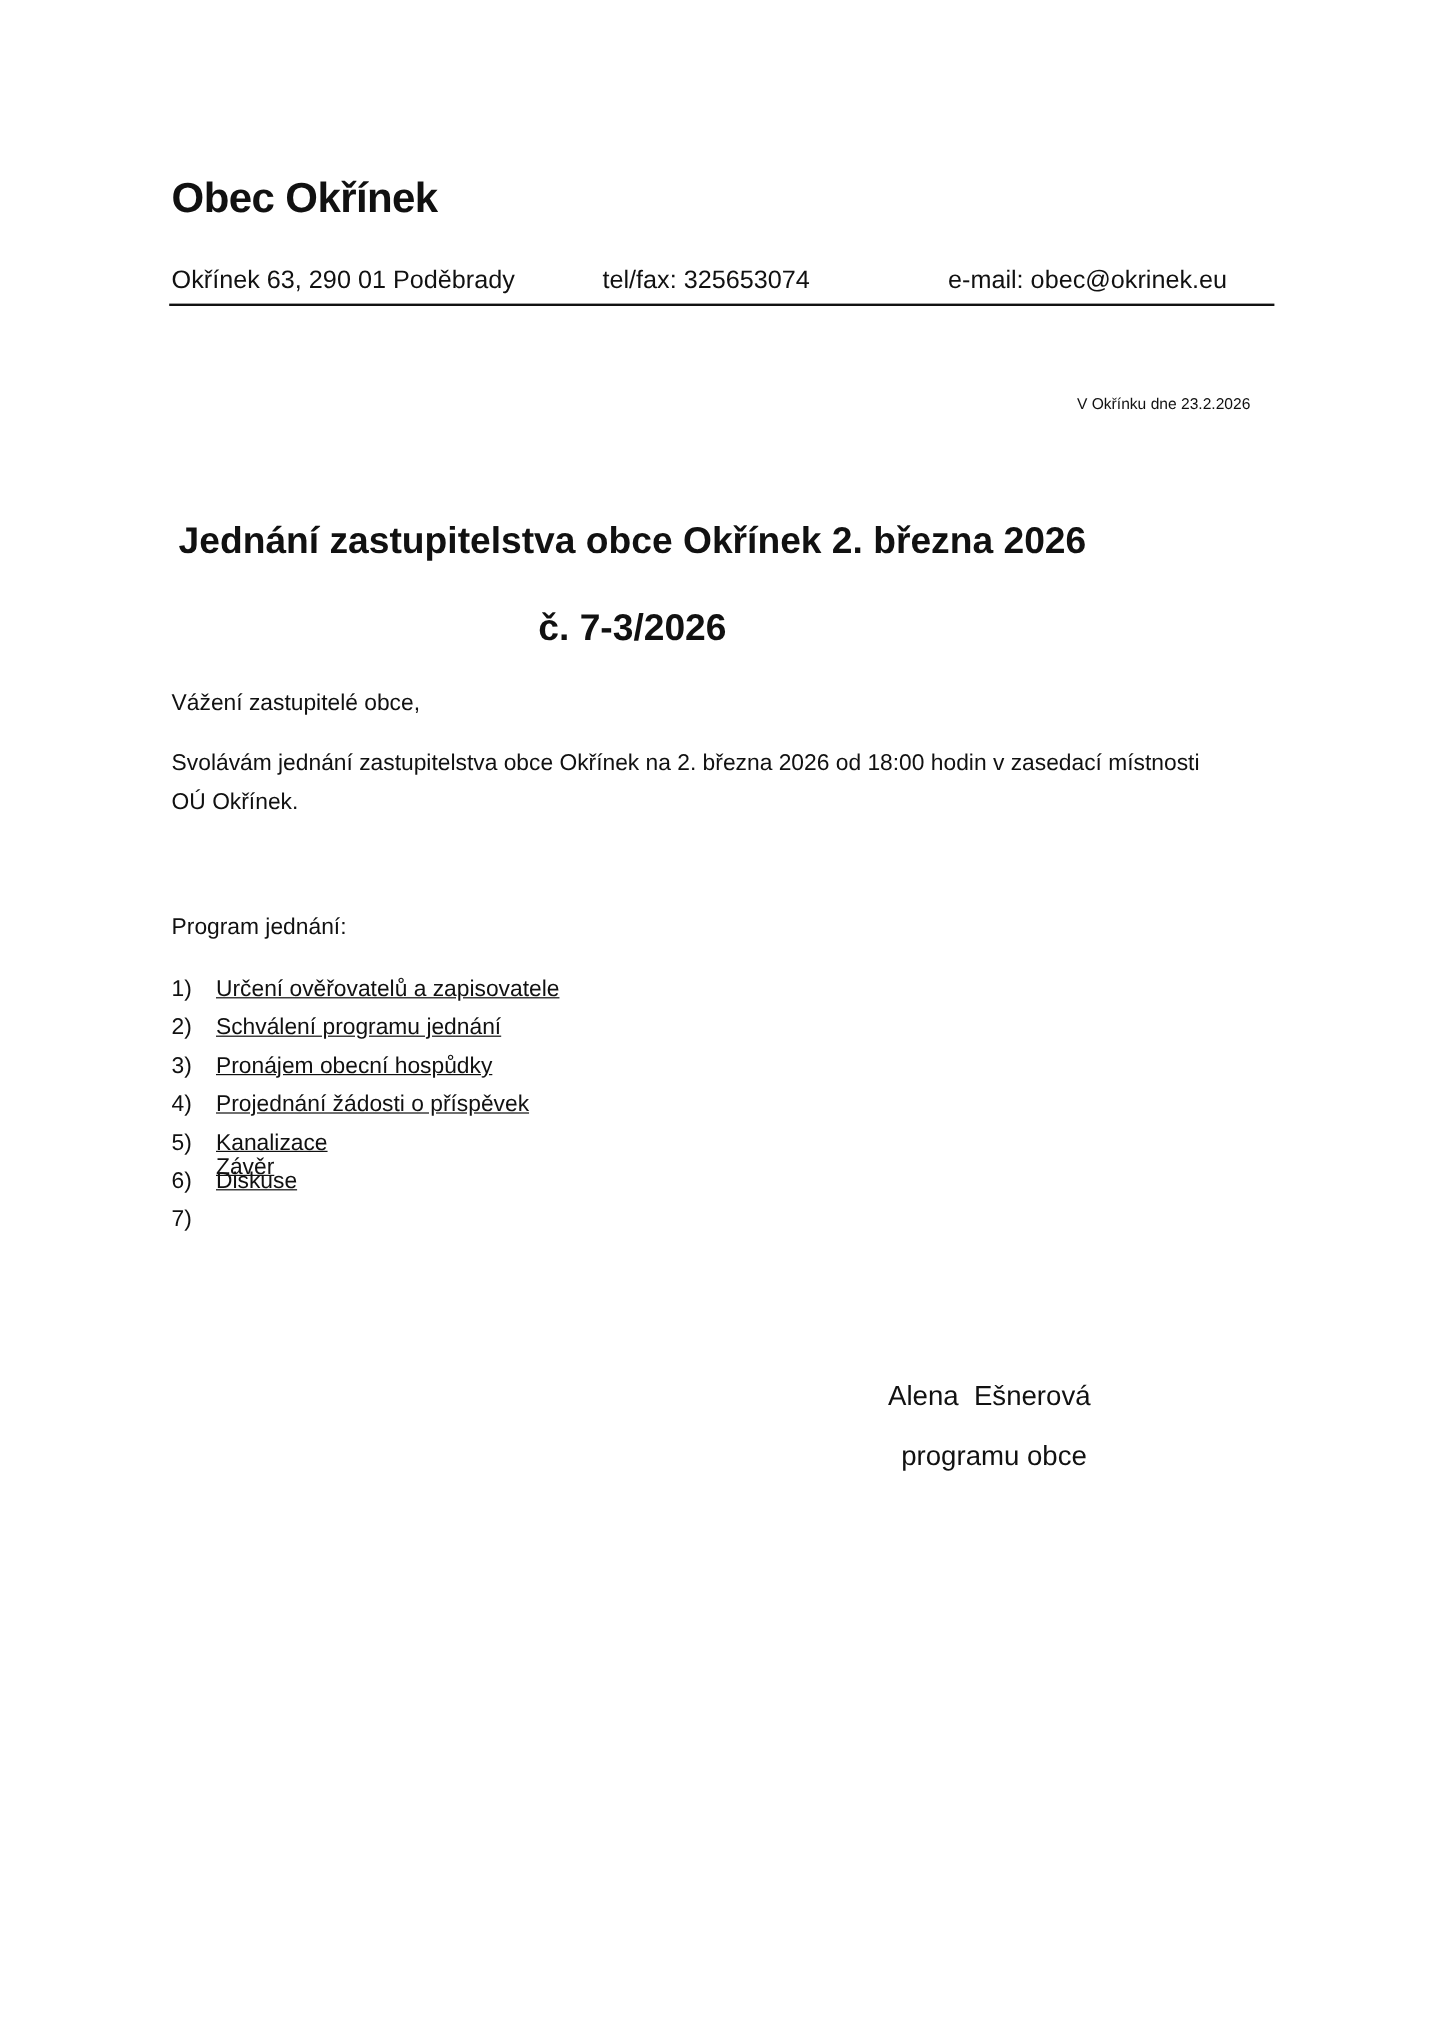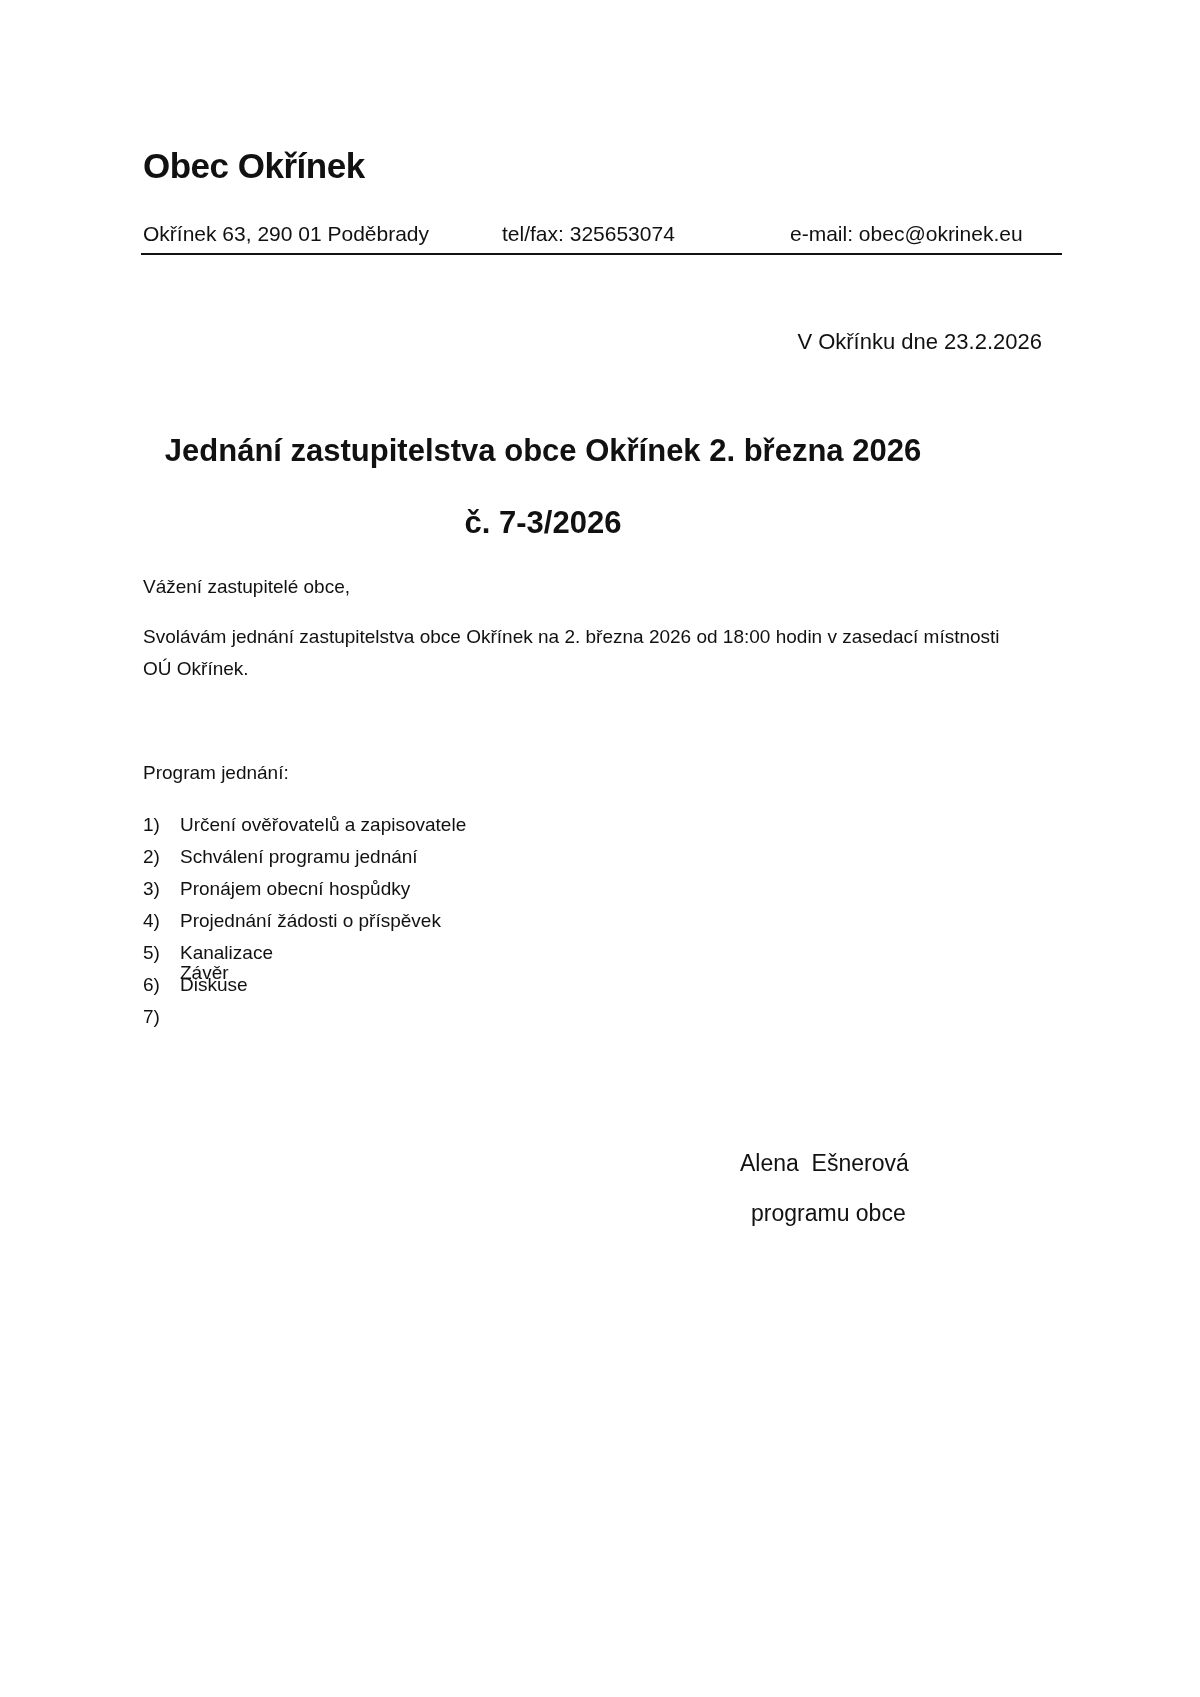--- a/index.html
+++ b/index.html
@@ -2,25 +2,25 @@
 <html><head>
 <meta charset="utf-8">
 <style>
   html, body { margin: 0; padding: 0; background: #ffffff; }
   body { width: 1200px; height: 1697px; position: relative; overflow: hidden;
          font-family: "Liberation Sans", sans-serif; color: #111; }
   .abs { position: absolute; white-space: pre; text-align: right; }
   .title { left: 143px; top: 146px; font-size: 35px; font-weight: bold; letter-spacing: -0.5px; }
   .addr { top: 222px; font-size: 21px; }
   .rule { position: absolute; left: 141px; top: 253px; width: 921px; height: 2px; background: #111; }
-  .date { right: 158px; top: 329px; font-size: 22px; }
-  .heading { left: 16px; width: 1054px; text-align: center; font-weight: bold; font-size: 31px; white-space: nowrap; }
+  .date { right: 158px; top: 329px; font-size: 13px; }
+  .heading { left: 0; width: 1054px; text-align: center; font-weight: bold; font-size: 31px; white-space: nowrap; }
   .body-text { left: 143px; font-size: 19px; }
   .list-num { left: 143px; font-size: 19px; }
-  .list-text { left: 180px; font-size: 19px; }
+  .list-text { left: 180px; font-size: 19px; text-decoration: underline; }
   .sig { font-size: 23px; }
 </style>
 </head>
 <body>
 
 <div>
   <div class="abs title">Obec Okřínek</div>
   <div class="abs addr" style="left:143px">Okřínek 63, 290 01 Poděbrady</div>
   <div class="abs addr" style="left:502px">tel/fax: 325653074</div>
   <div class="abs addr" style="left:790px">e-mail: obec@okrinek.eu</div>

